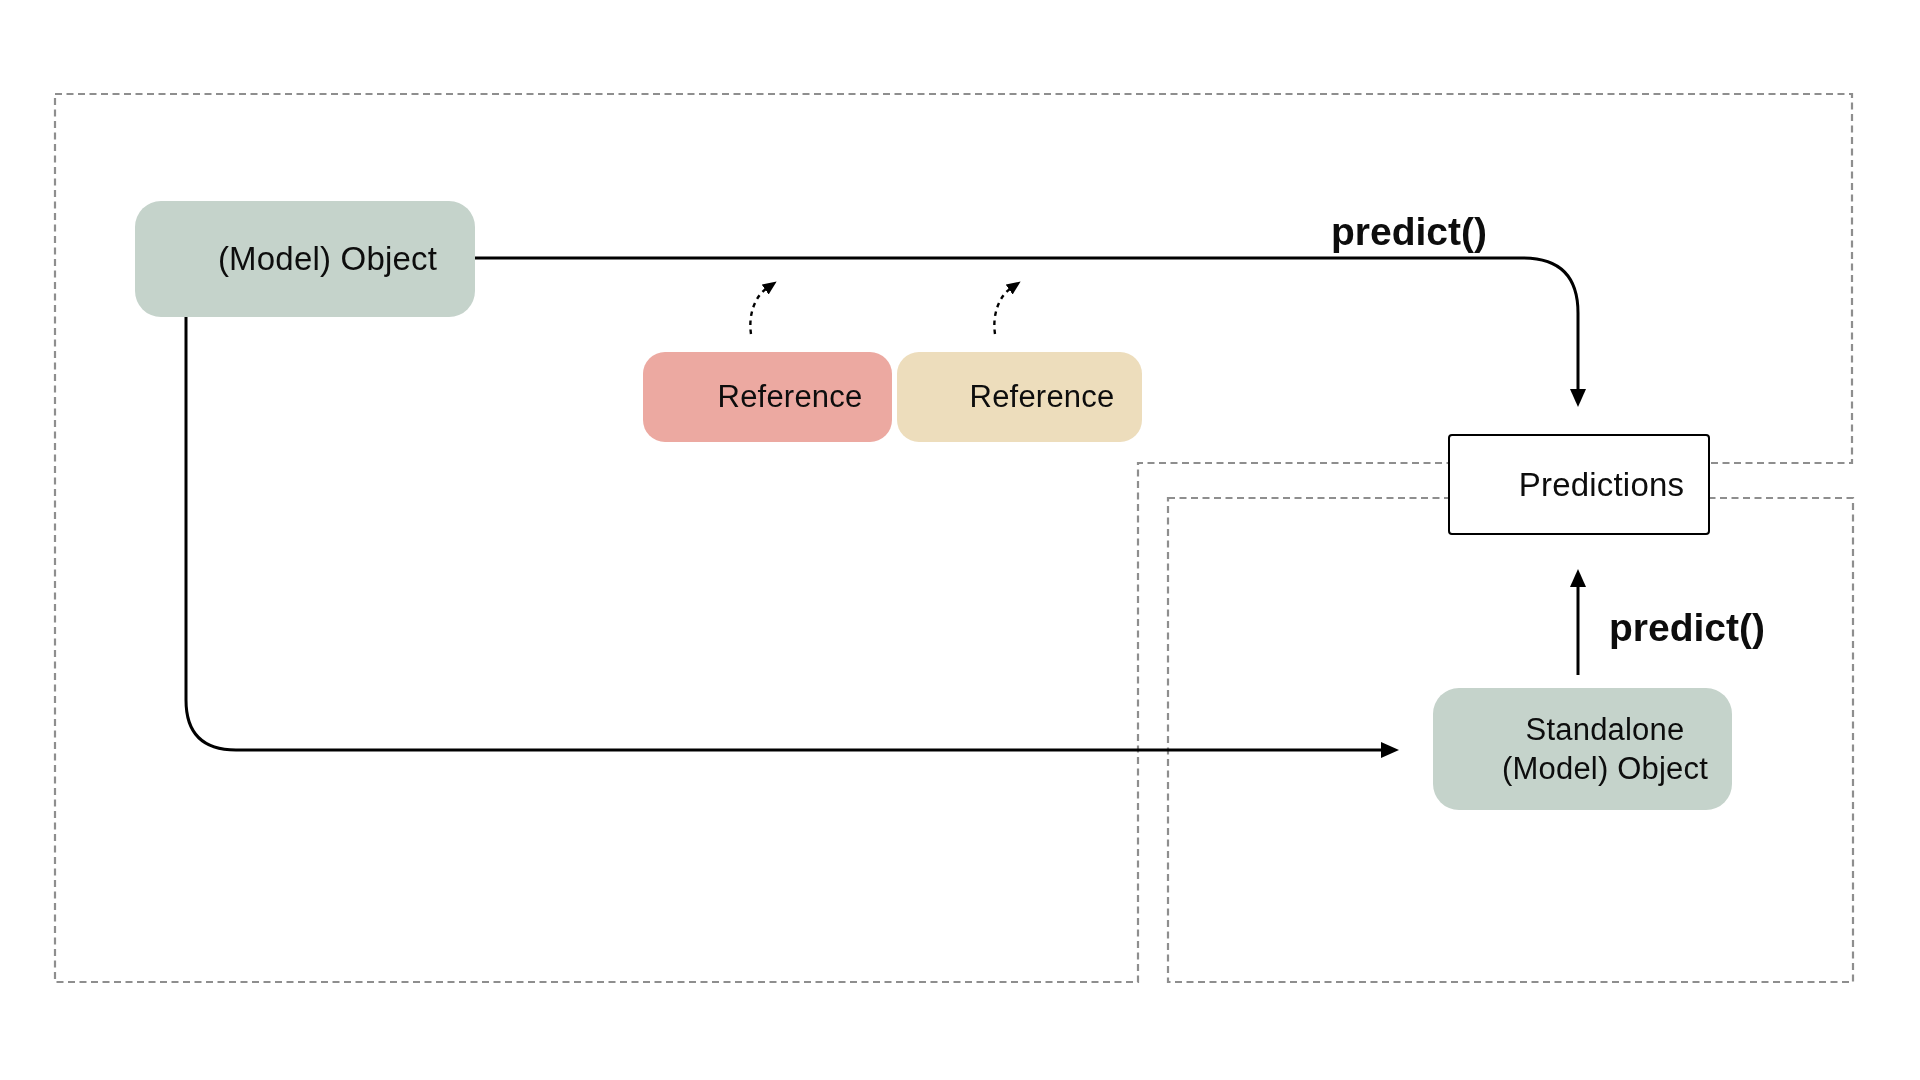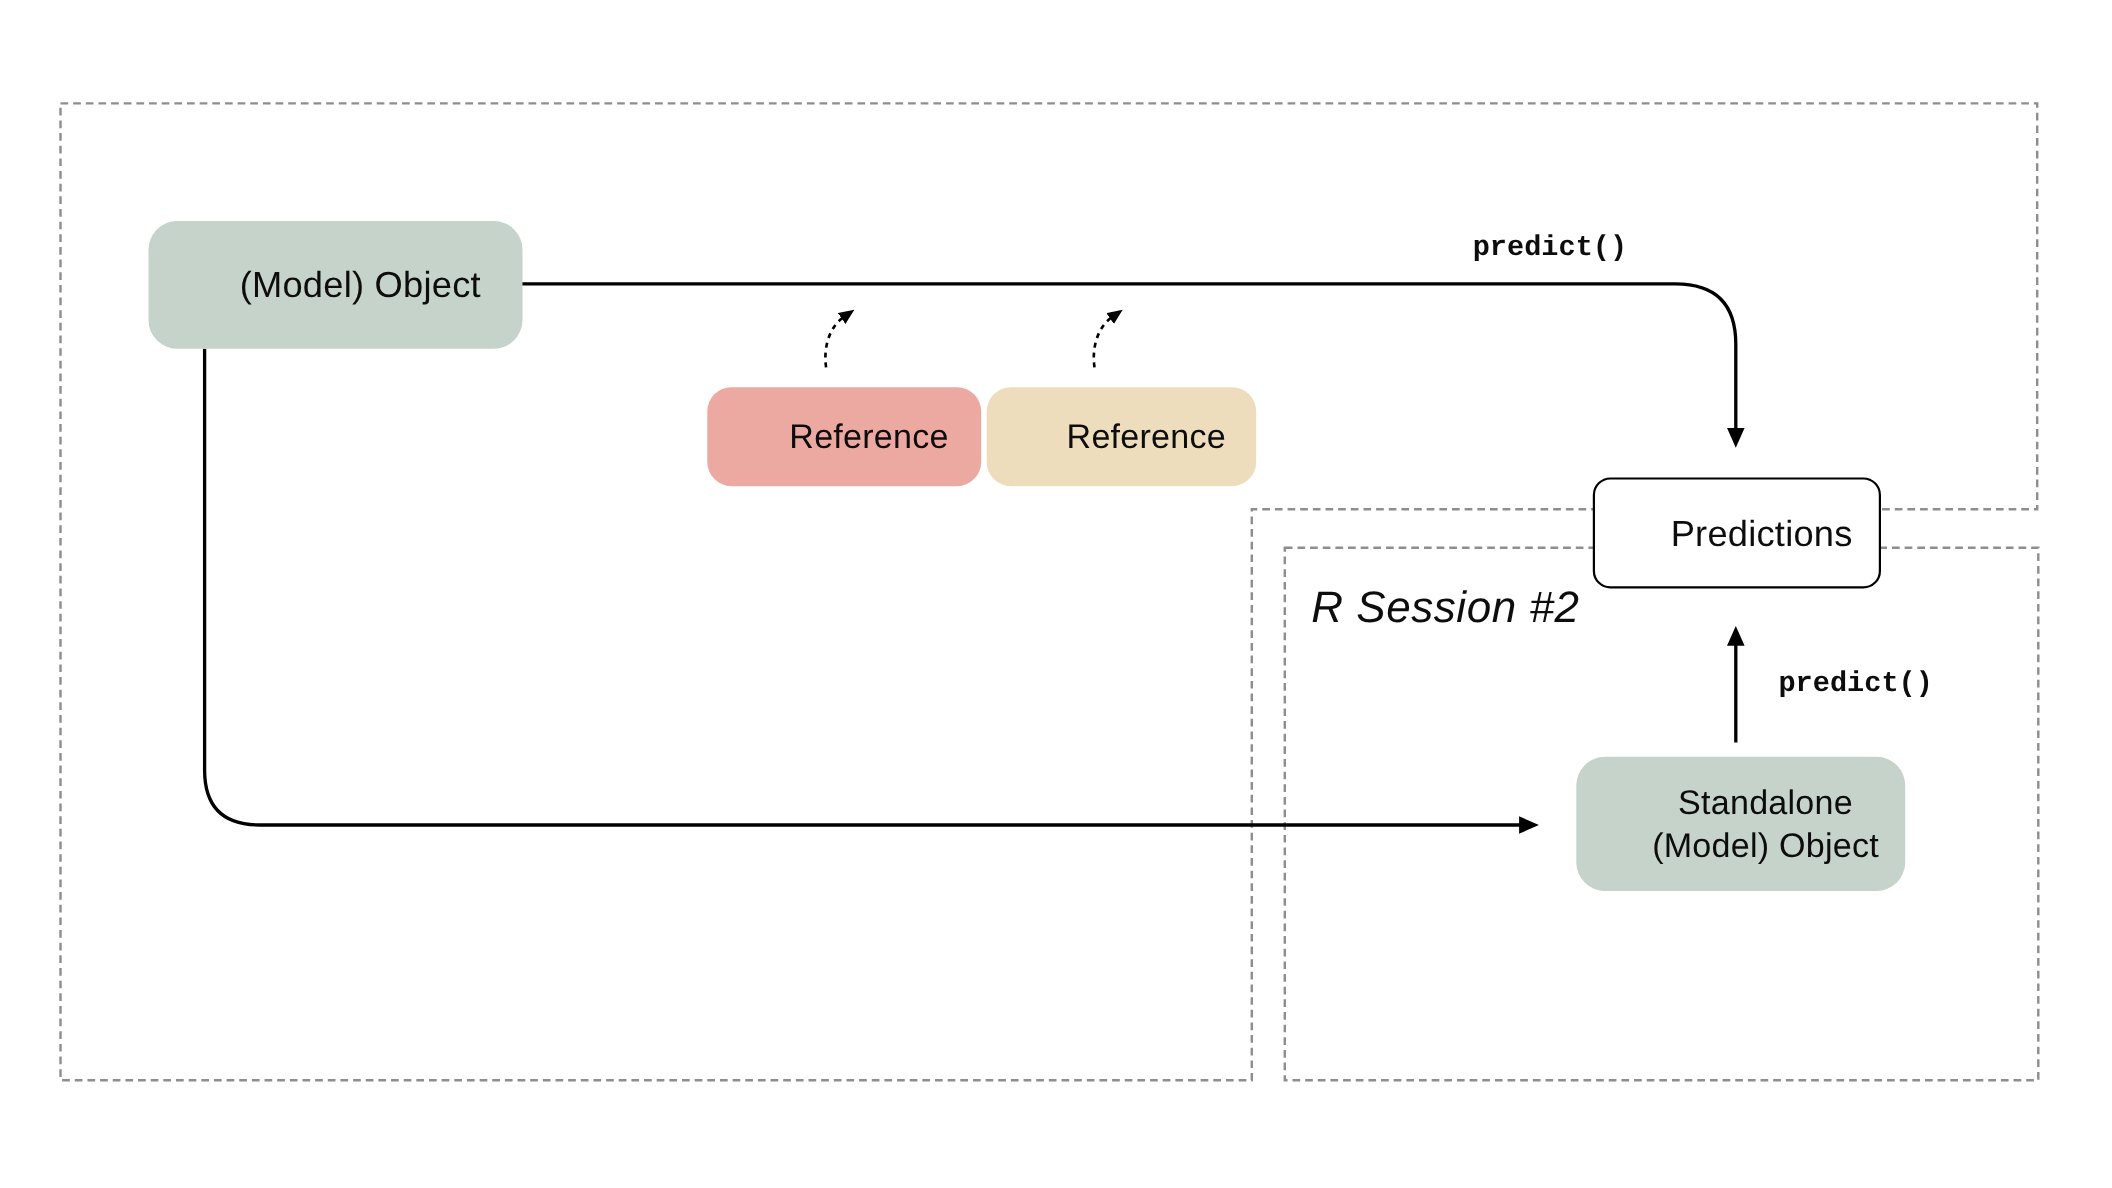--- a/index.html
+++ b/index.html
@@ -41,21 +41,21 @@
   .node-ref1 {
     left: 643px; top: 352px; width: 204px; height: 90px;
     border-radius: 22px; font-size: 31px;
   }
   .node-ref2 {
     left: 897px; top: 352px; width: 200px; height: 90px;
     border-radius: 22px; font-size: 31px;
   }
   .node-predictions {
     left: 1448px; top: 434px; width: 262px; height: 101px;
-    border-radius: 16px; font-size: 33px;
+    border-radius: 4px; font-size: 33px;
     background: #ffffff; border: 2px solid #000000;
     box-sizing: border-box;
     text-align: center;
   }
   .node-standalone {
     left: 1433px; top: 688px; width: 254px; height: 122px;
     border-radius: 26px; font-size: 31px;
     line-height: 1.26;
   }
   .session-label {
@@ -64,23 +64,23 @@
     font-style: italic;
     font-size: 40px;
     letter-spacing: 0.5px;
     white-space: nowrap;
   }
   .session1-label { left: 85px; top: 108px; }
   .session2-label { left: 1192px; top: 530px; }
   .code-label {
     position: absolute;
     z-index: 2;
-    font-family: Liberation Mono, monospace;
+    font-family: Liberation Sans, sans-serif;
     font-weight: bold;
-    font-size: 26px;
+    font-size: 39px;
     white-space: nowrap;
     transform: translateX(-50%);
   }
   .predict1-label { left: 1409px; top: 210px; }
   .predict2-label { left: 1687px; top: 606px; }
 </style>
 </head>
 <body>
 
 <div id="stage">
@@ -102,21 +102,20 @@
     <path d="M465,258 H1523 Q1578,258 1578,313 V391" fill="none" stroke="#000000" stroke-width="3" marker-end="url(#arrow)"></path>
 
     <path d="M186,317 V700 Q186,750 236,750 H1383" fill="none" stroke="#000000" stroke-width="3" marker-end="url(#arrow)"></path>
 
     <path d="M1578,675 V585" fill="none" stroke="#000000" stroke-width="3" marker-end="url(#arrow)"></path>
 
     <path d="M751,334 C748,313 756,296 766,289" fill="none" stroke="#000000" stroke-width="2.4" stroke-dasharray="4.5,4.5" marker-end="url(#arrow-sm)"></path>
     <path d="M995,334 C992,313 1000,296 1010,289" fill="none" stroke="#000000" stroke-width="2.4" stroke-dasharray="4.5,4.5" marker-end="url(#arrow-sm)"></path>
   </svg>
 
-  <div class="session-label session2-label">R Session #2</div>
 
   <div class="code-label predict1-label">predict()</div>
   <div class="code-label predict2-label">predict()</div>
 
   <div class="node node-model" style="background-color: rgb(197, 211, 203);">
     <span>(Model) Object</span>
   </div>
 
   <div class="node node-ref1" style="background-color: rgb(236, 169, 161);">
     <span>Reference</span>

